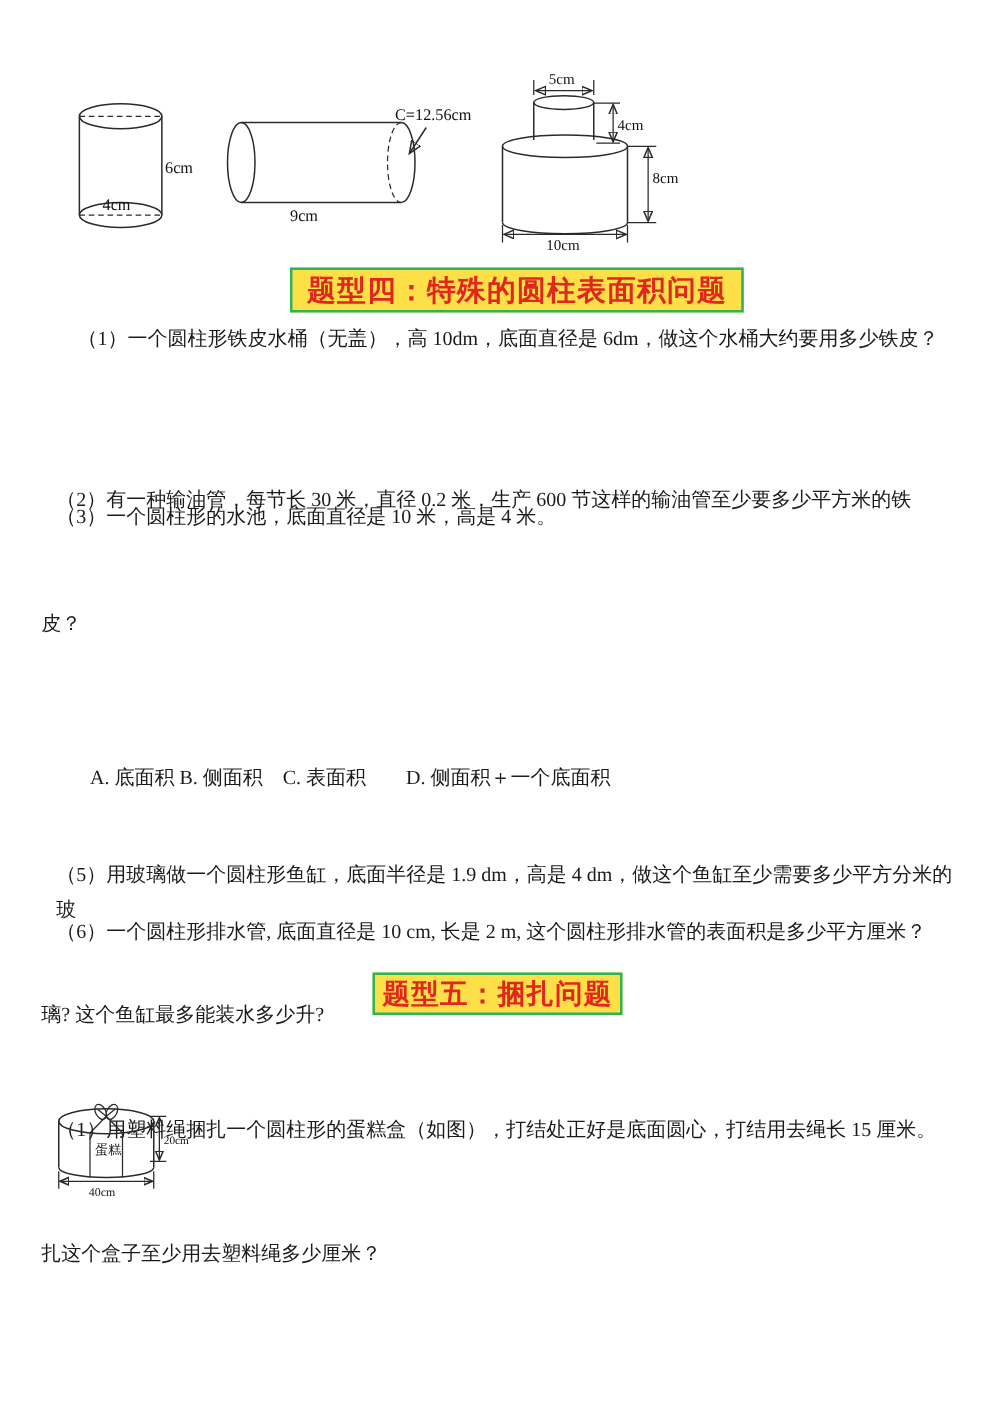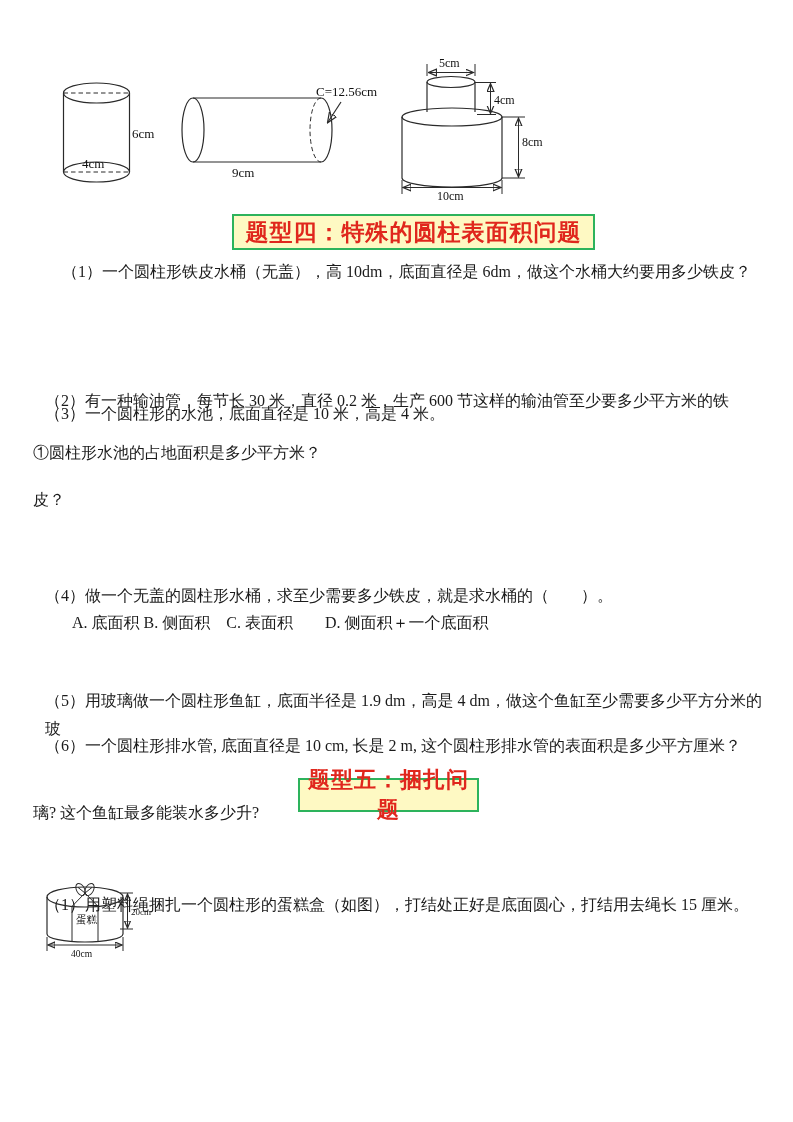--- a/index.html
+++ b/index.html
@@ -19,21 +19,21 @@
     left:33px;
     white-space:pre-wrap;
   }
   .para .fl{padding-left:12px;}
   .tight{line-height:28px;}
   .opts{line-height:27px;}
   .title-box{
     position:absolute;
     box-sizing:border-box;
     border:2px solid #2db35c;
-    background:#fef9c3;
+    background:#fde047;
     color:#e0271d;
     font-family:"Liberation Sans","DejaVu Sans",sans-serif;
     font-weight:bold;
     text-align:center;
     display:flex;align-items:center;justify-content:center;
     letter-spacing:1px;
   }
   .fig{position:absolute;}
   .fig path,.fig line,.fig ellipse{fill:none;stroke:#2a2a2a;stroke-width:1.2;}
   .fig .dash{stroke-dasharray:4.5 3;}
@@ -117,38 +117,37 @@
   </div>
 
   <div class="para" style="left:62px;top:255px">（1）一个圆柱形铁皮水桶（无盖），高 10dm，底面直径是 6dm，做这个水桶大约要用多少铁皮？</div>
 
   <div class="para" style="top:318px">
     <div class="fl">（2）有一种输油管，每节长 30 米，直径 0.2 米，生产 600 节这样的输油管至少要多少平方米的铁</div>
     <div>皮？</div>
   </div>
 
   <div class="para" style="left:45px;top:397px">（3）一个圆柱形的水池，底面直径是 10 米，高是 4 米。</div>
-  <div class="para" style="top:436px">①圆柱形水池的占地面积是多少平方米？</div>
 
-  <div class="para opts" style="left:45px;top:582px">（4）做一个无盖的圆柱形水桶，求至少需要多少铁皮，就是求水桶的（　　）。</div>
   <div class="para opts" style="left:72px;top:609px">A. 底面积 B. 侧面积　C. 表面积　　D. 侧面积＋一个底面积</div>
 
   <div class="para tight" style="top:631px">
     <div class="fl">（5）用玻璃做一个圆柱形鱼缸，底面半径是 1.9 dm，高是 4 dm，做这个鱼缸至少需要多少平方分米的玻</div>
     <div>璃? 这个鱼缸最多能装水多少升?</div>
   </div>
 
   <div class="para" style="left:45px;top:729px">（6）一个圆柱形排水管, 底面直径是 10 cm, 长是 2 m, 这个圆柱形排水管的表面积是多少平方厘米？</div>
 
-  <div class="title-box" style="left:298px;top:778px;width:181px;height:34px;font-size:22px;">
+  <div class="title-box" style="left:298px;top:778px;width:200px;height:34px;font-size:22px;">
     <span>题型五：捆扎问题</span>
   </div>
 
   <div class="para" style="top:822px">
     <div class="fl">（1）用塑料绳捆扎一个圆柱形的蛋糕盒（如图），打结处正好是底面圆心，打结用去绳长 15 厘米。</div>
+    <div>扎这个盒子至少用去塑料绳多少厘米？</div>
   </div>
 
   <svg class="fig" style="left:40px;top:878px" width="130" height="85" viewBox="0 0 130 85">
     <defs>
       <marker id="ah4" markerWidth="8" markerHeight="8" refX="6.5" refY="3.5" orient="auto-start-reverse" markerUnits="userSpaceOnUse">
         <path d="M0,0.5 L7,3.5 L0,6.5 Z" fill="#222" stroke="none"></path>
       </marker>
     </defs>
     <ellipse cx="45" cy="19" rx="38" ry="10"></ellipse>
     <line x1="7" y1="19" x2="7" y2="56"></line>

